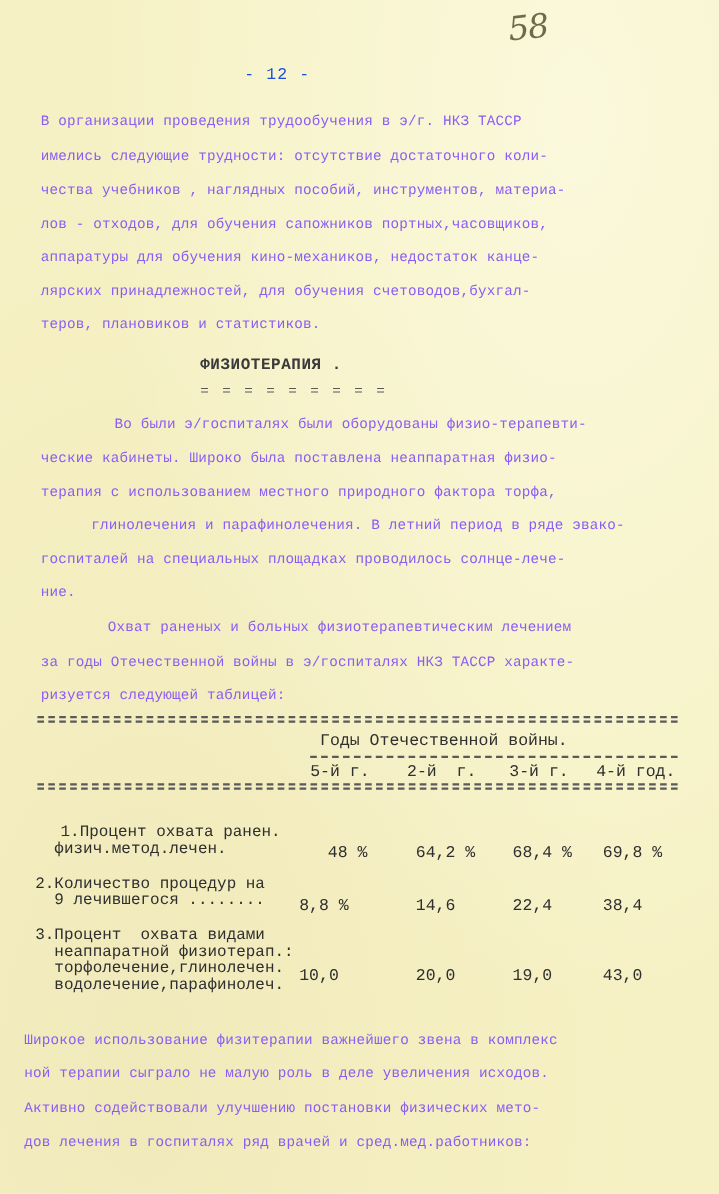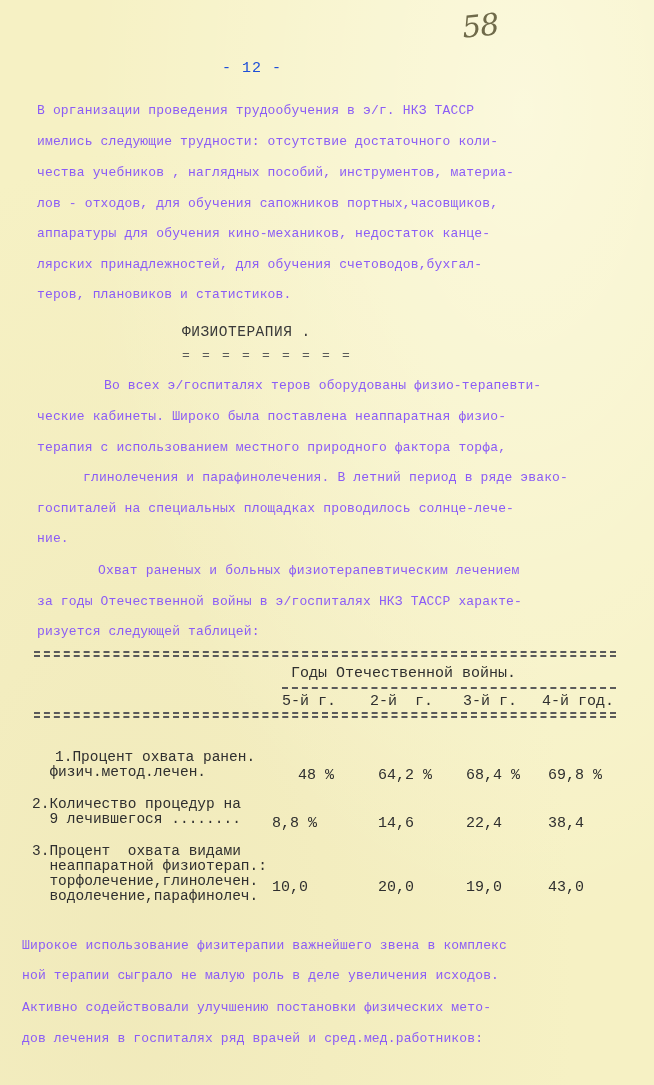--- a/index.html
+++ b/index.html
@@ -48,20 +48,21 @@
       letter-spacing: 0.15px;
       color: #8b5cf6;
     }
     .heading {
       position: absolute;
       left: 182px;
       top: 324px;
       font-size: 14.5px;
       color: #3a3a3a;
       letter-spacing: 0.5px;
+      font-weight: bold;
     }
     .heading-underline {
       position: absolute;
       left: 182px;
       top: 348px;
       font-size: 13px;
       color: #5a5a5a;
       letter-spacing: 2.2px;
       white-space: pre;
     }
@@ -108,21 +109,21 @@
     <div class="line" style="left:37px; top:196px;">лов - отходов, для обучения сапожников портных,часовщиков,</div>
     <div class="line" style="left:37px; top:226px;">аппаратуры для обучения кино-механиков, недостаток канце-</div>
     <div class="line" style="left:37px; top:257px;">лярских принадлежностей, для обучения счетоводов,бухгал-</div>
     <div class="line" style="left:37px; top:287px;">теров, плановиков и статистиков.</div>
   </div>
 
   <div class="heading">ФИЗИОТЕРАПИЯ .</div>
   <div class="heading-underline">= = = = = = = = =</div>
 
   <div>
-    <div class="line" style="left:104px; top:378px;">Во всех э/госпиталях теров оборудованы физио-терапевти-</div>
+    <div class="line" style="left:104px; top:378px;">Во были э/госпиталях были оборудованы физио-терапевти-</div>
     <div class="line" style="left:37px; top:409px;">ческие кабинеты. Широко была поставлена неаппаратная физио-</div>
     <div class="line" style="left:37px; top:440px;">терапия с использованием местного природного фактора торфа,</div>
     <div class="line" style="left:37px; top:470px;margin-left:46px;">глинолечения и парафинолечения. В летний период в ряде эвако-</div>
     <div class="line" style="left:37px; top:501px;">госпиталей на специальных площадках проводилось солнце-лече-</div>
     <div class="line" style="left:37px; top:531px;">ние.</div>
   </div>
 
   <div>
     <div class="line" style="left:98px; top:563px;">Охват раненых и больных физиотерапевтическим лечением</div>
     <div class="line" style="left:37px; top:594px;">за годы Отечественной войны в э/госпиталях НКЗ ТАССР характе-</div>

